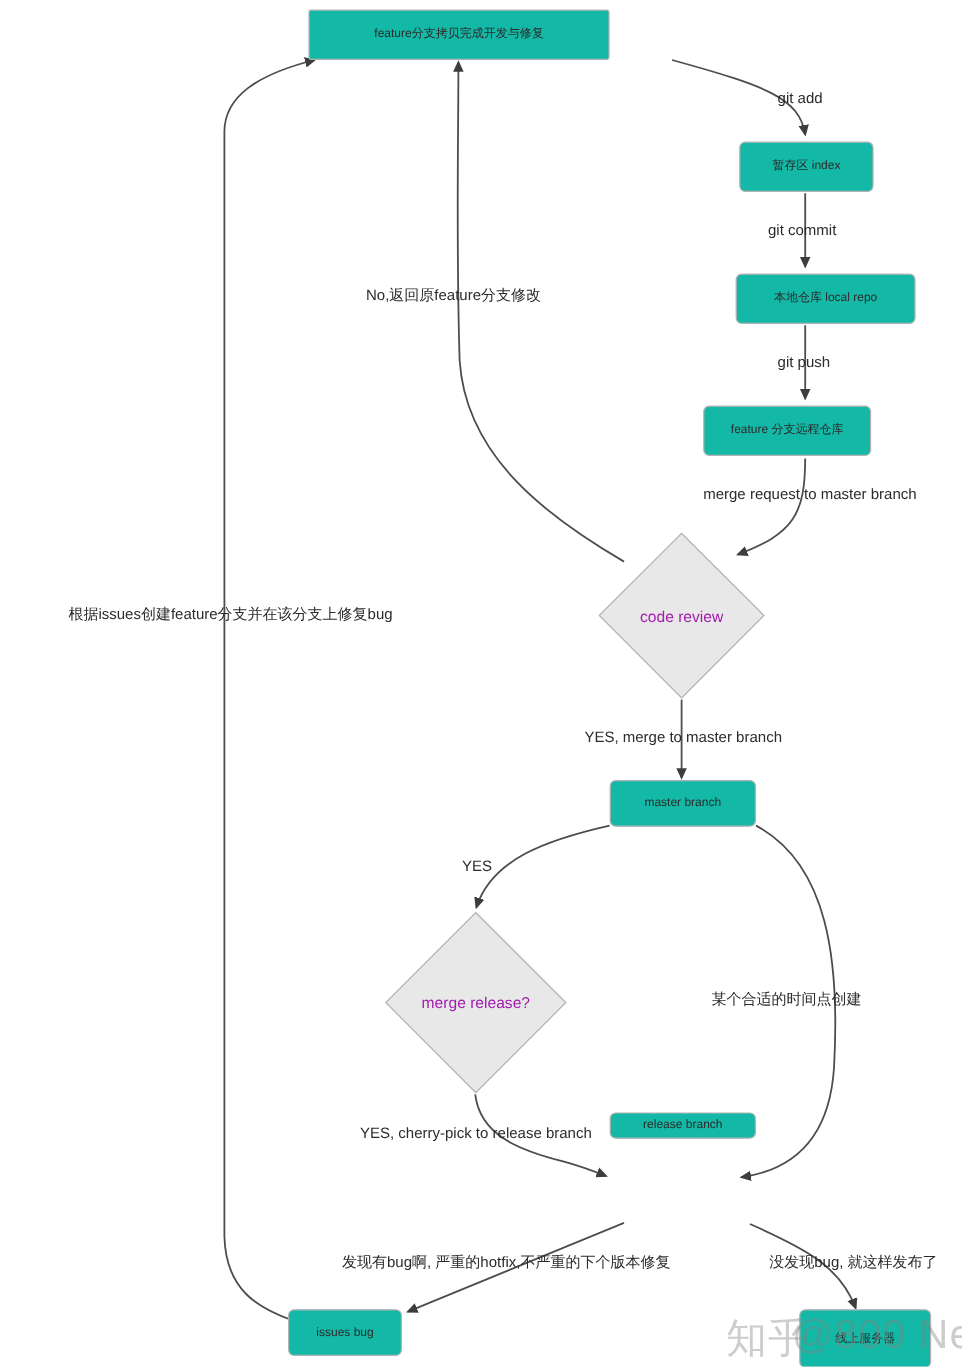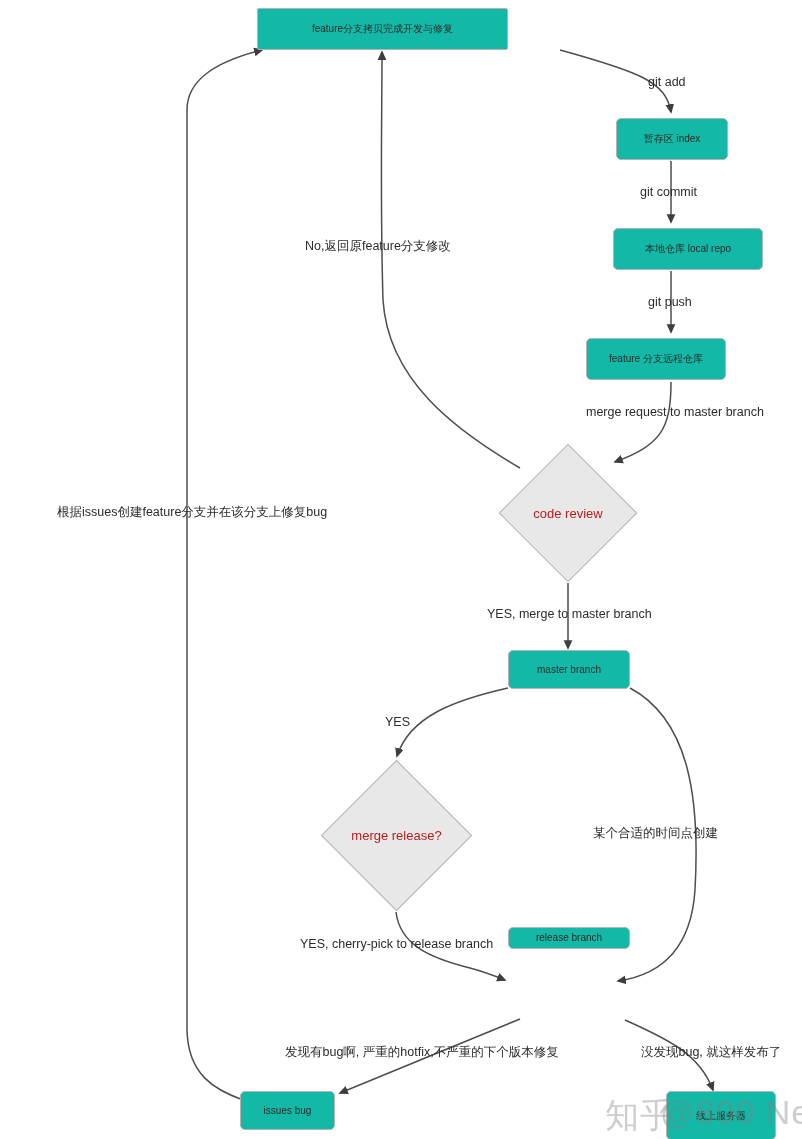--- a/index.html
+++ b/index.html
@@ -62,21 +62,21 @@
   .diamond-label {
     position: absolute;
     left: 0;
     top: 0;
     width: 100%;
     height: 100%;
     display: flex;
     align-items: center;
     justify-content: center;
     font-size: 13px;
-    color: #b91c1c;
+    color: #a21caf;
     white-space: nowrap;
     z-index: 2;
   }
   .edge-label {
     position: absolute;
     font-size: 12.5px;
     color: #2b2b2b;
     white-space: nowrap;
     background: transparent;
     z-index: 4;

